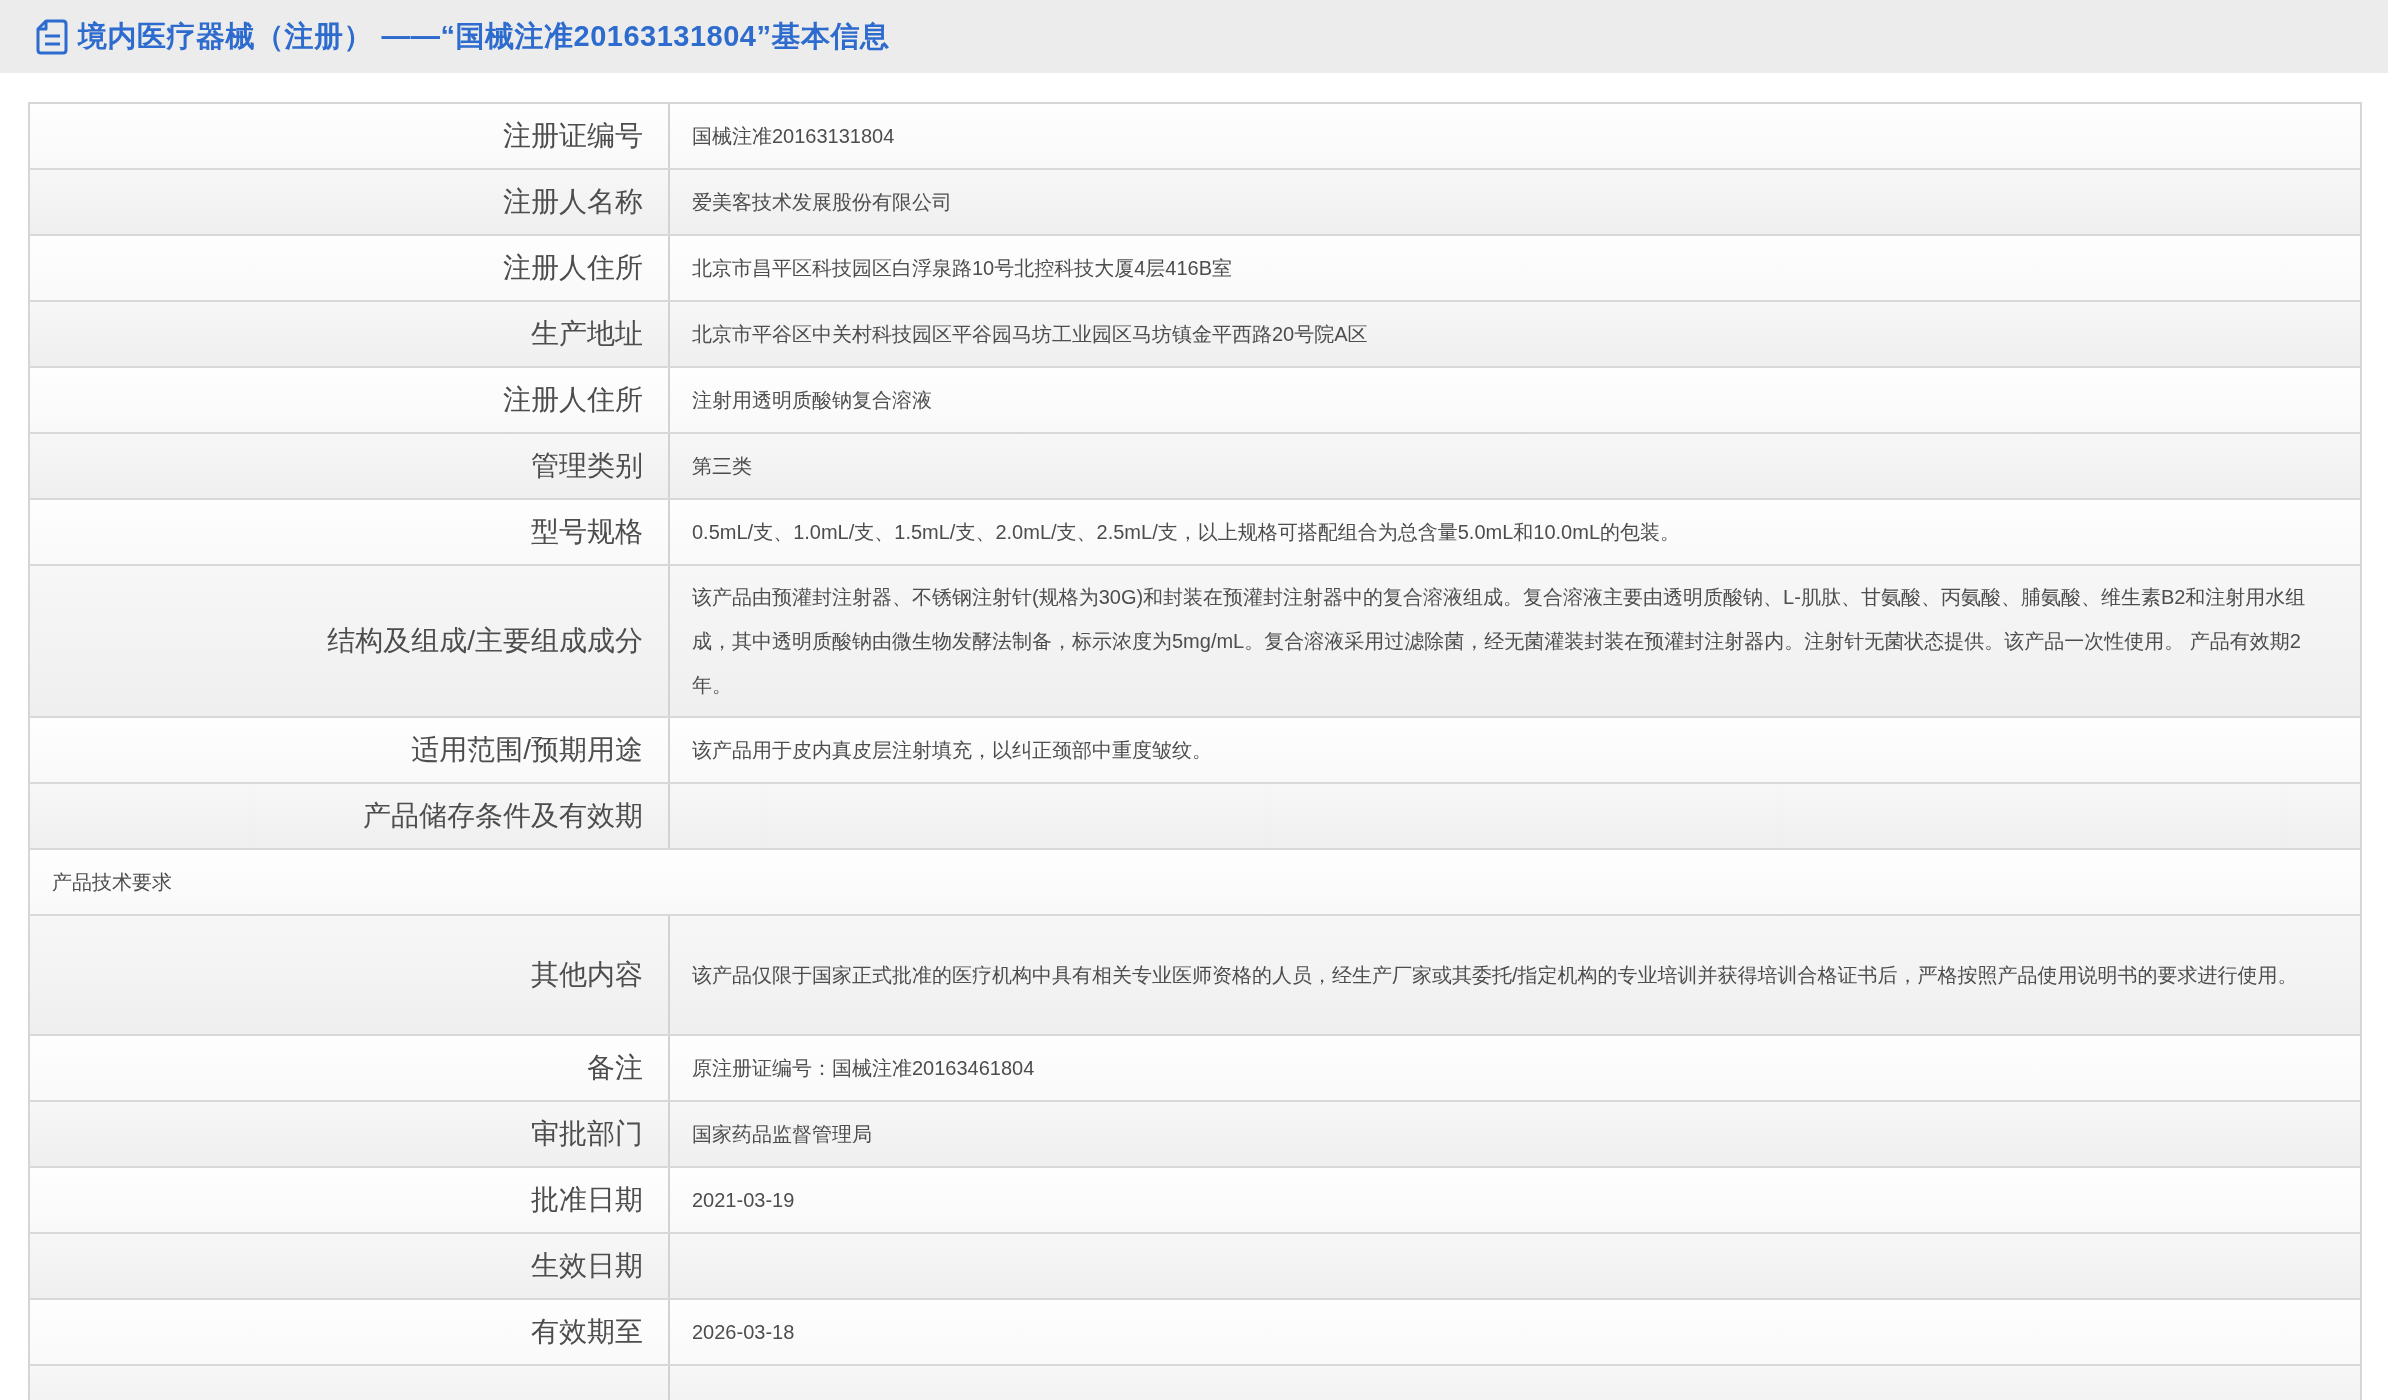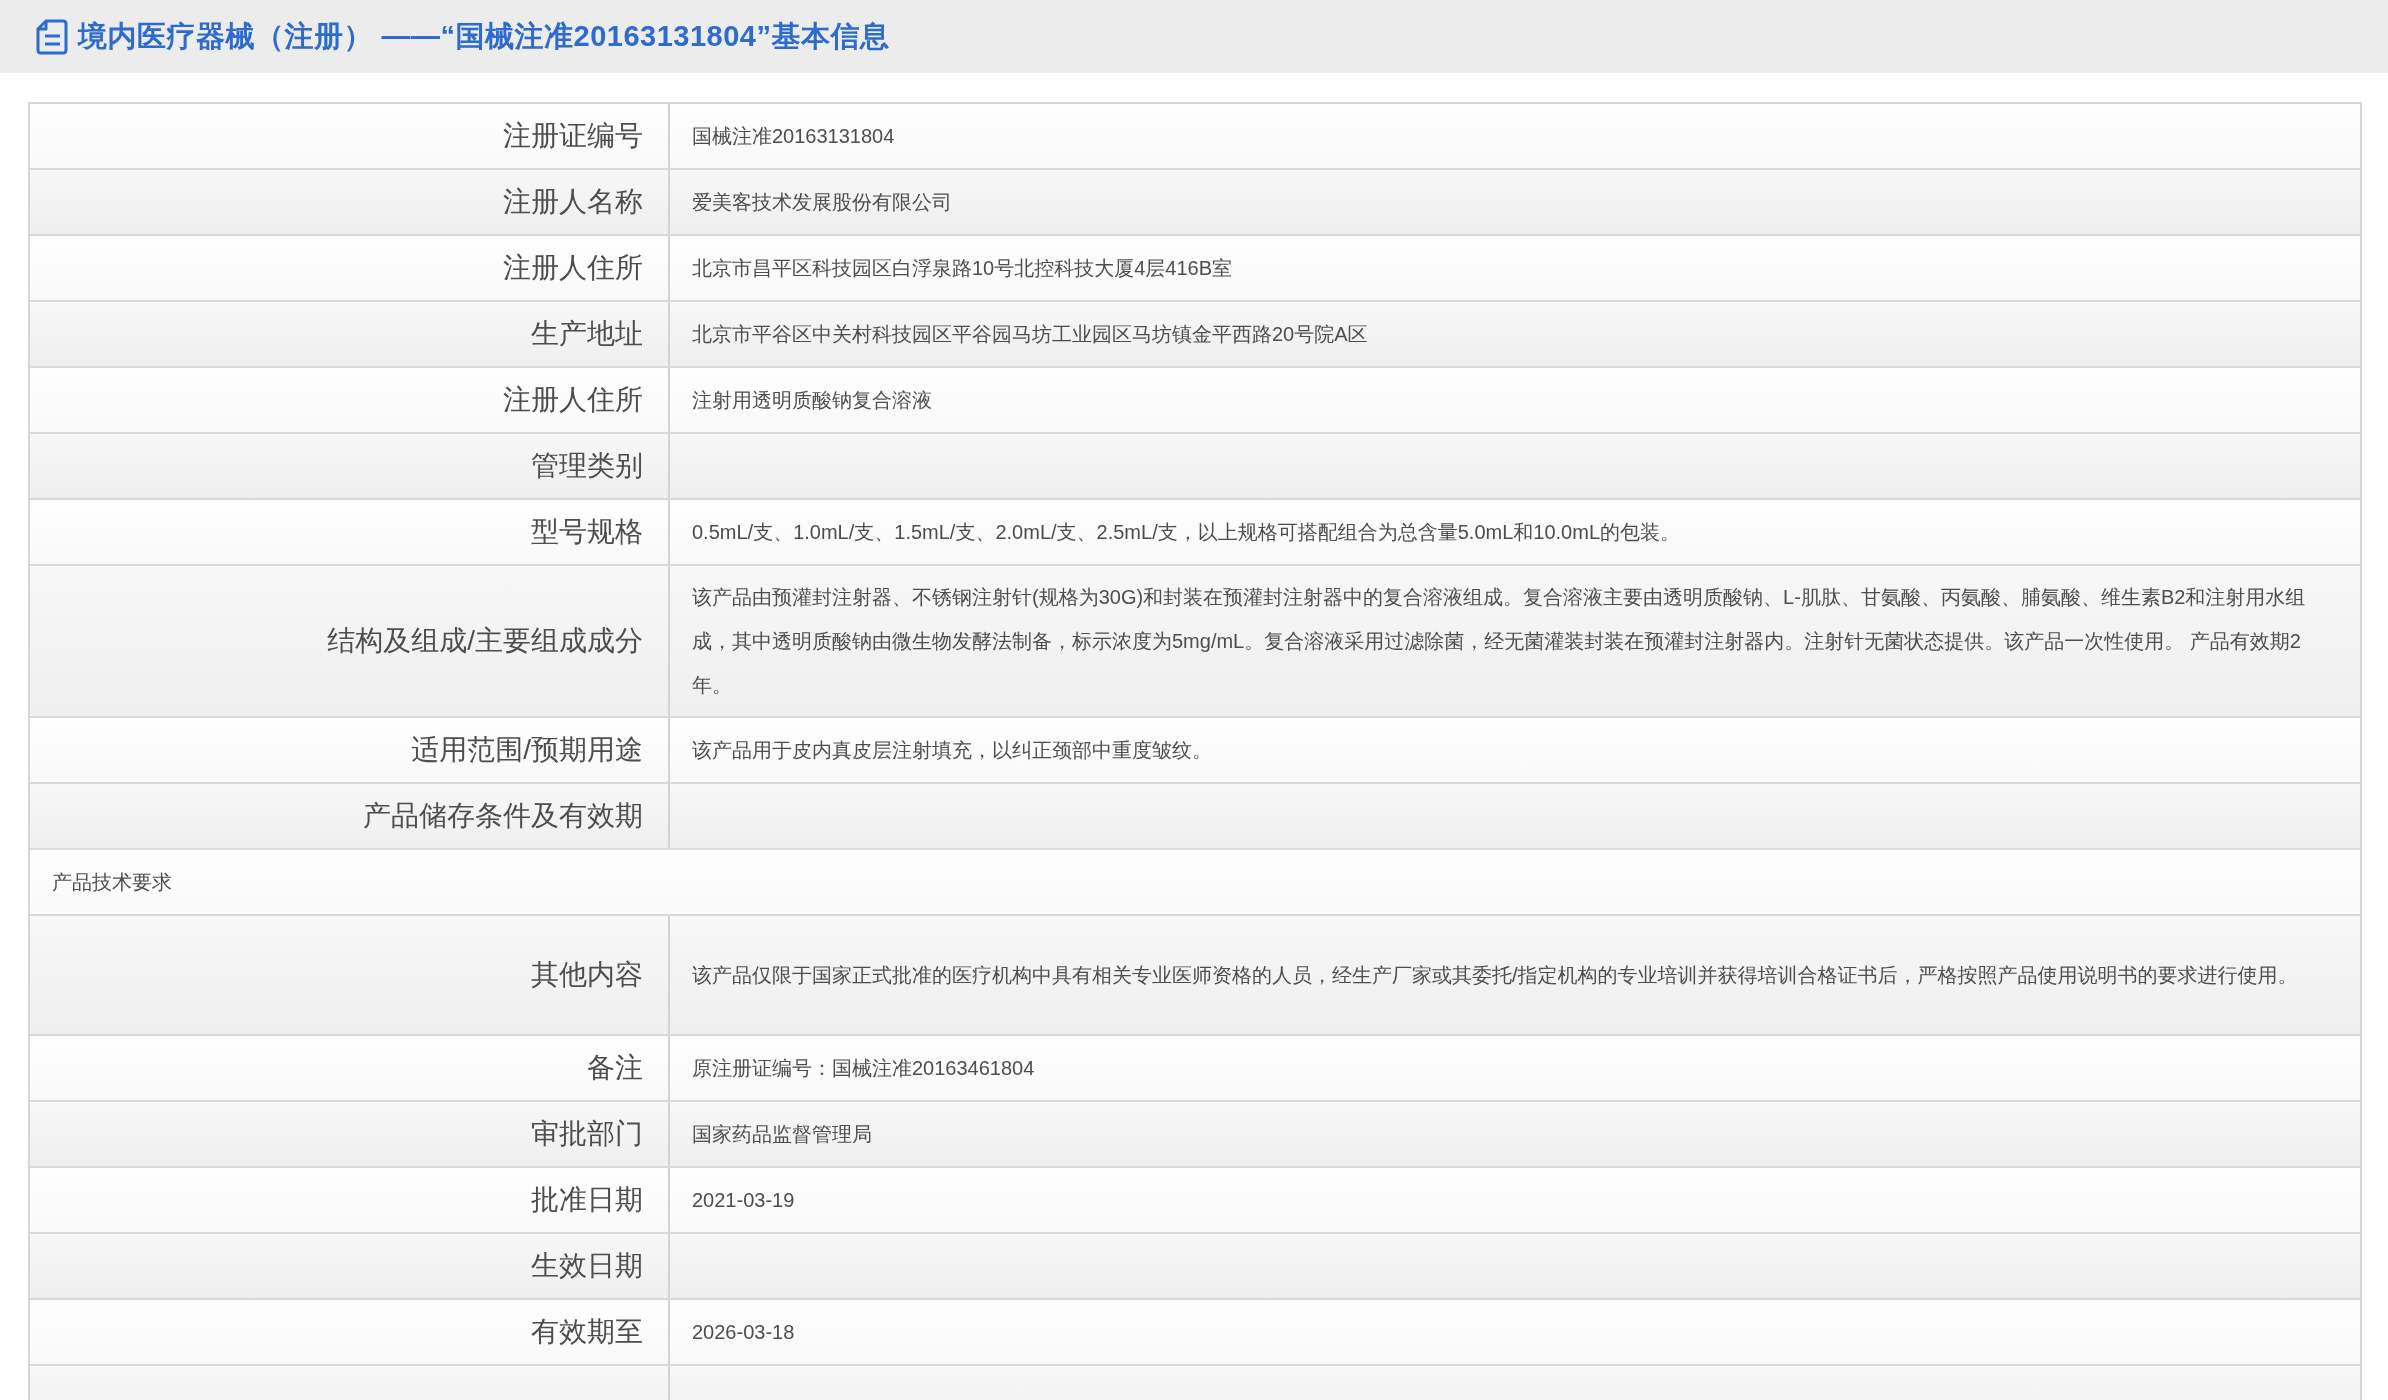--- a/index.html
+++ b/index.html
@@ -120,20 +120,21 @@
       <div class="cell-value">北京市平谷区中关村科技园区平谷园马坊工业园区马坊镇金平西路20号院A区</div>
     </div>
 
     <div class="row">
       <div class="cell-label">注册人住所</div>
       <div class="cell-value">注射用透明质酸钠复合溶液</div>
     </div>
 
     <div class="row">
       <div class="cell-label">管理类别</div>
+      <div class="cell-value">第三类</div>
     </div>
 
     <div class="row">
       <div class="cell-label">型号规格</div>
       <div class="cell-value">0.5mL/支、1.0mL/支、1.5mL/支、2.0mL/支、2.5mL/支，以上规格可搭配组合为总含量5.0mL和10.0mL的包装。</div>
     </div>
 
     <div class="row m3">
       <div class="cell-label">结构及组成/主要组成成分</div>
       <div class="cell-value">该产品由预灌封注射器、不锈钢注射针(规格为30G)和封装在预灌封注射器中的复合溶液组成。复合溶液主要由透明质酸钠、L-肌肽、甘氨酸、丙氨酸、脯氨酸、维生素B2和注射用水组成，其中透明质酸钠由微生物发酵法制备，标示浓度为5mg/mL。复合溶液采用过滤除菌，经无菌灌装封装在预灌封注射器内。注射针无菌状态提供。该产品一次性使用。 产品有效期2年。</div>

